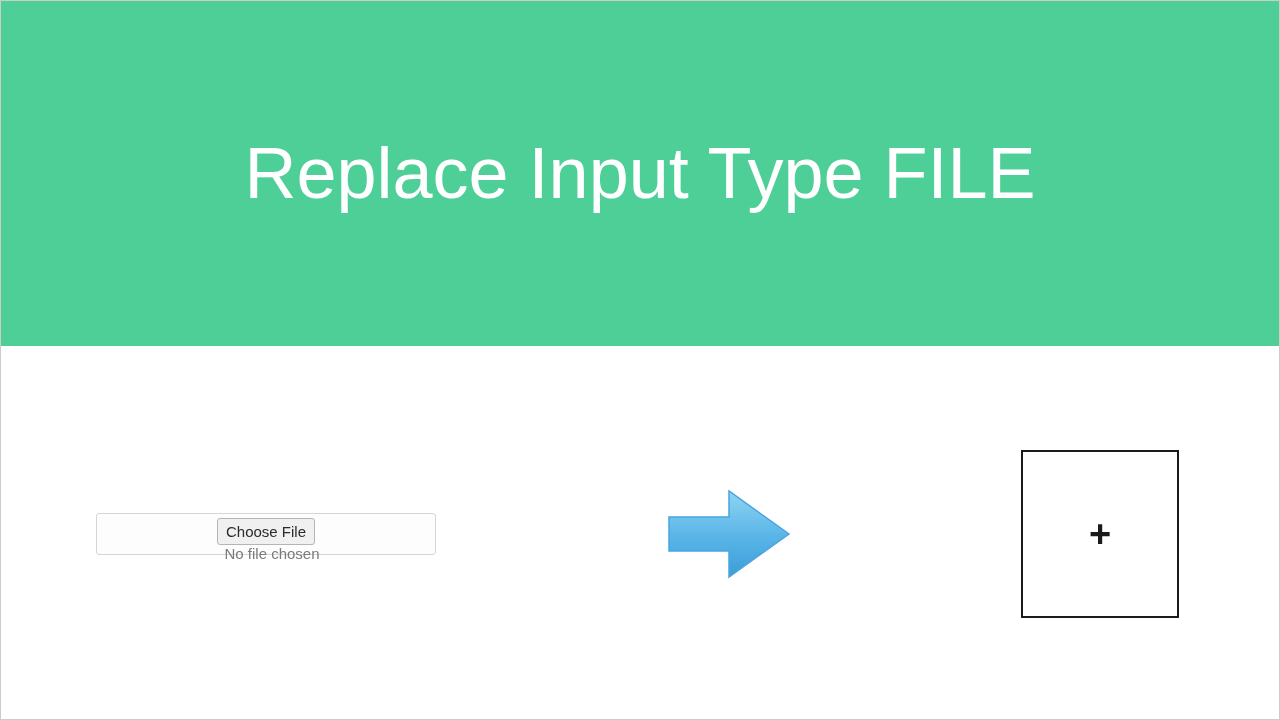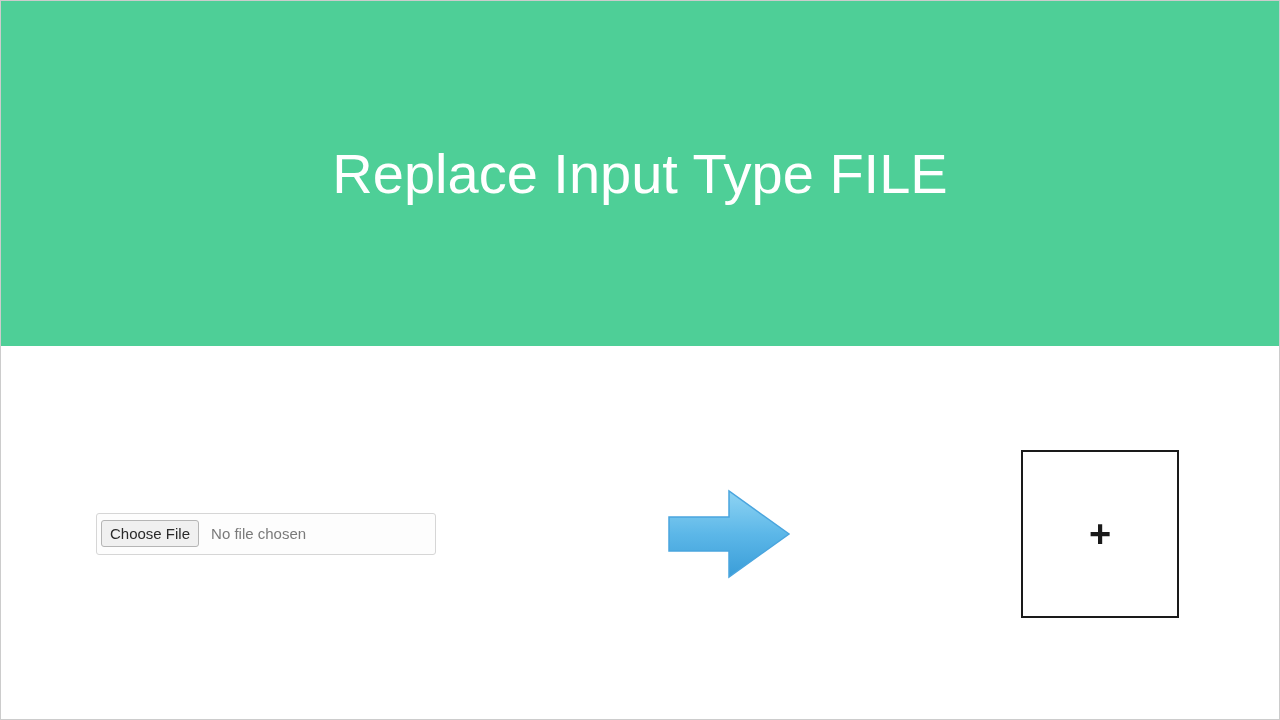--- a/index.html
+++ b/index.html
@@ -21,41 +21,42 @@
       height: 345px;
       display: flex;
       flex-direction: column;
       justify-content: center;
       align-items: center;
       text-align: center;
     }
     .header-title {
       color: #ffffff;
       font-family: 'Comic Sans MS', cursive, sans-serif;
-      font-size: 56px;
+      font-size: 72px;
       line-height: 1.35;
       font-weight: normal;
     }
     .content {
       width: 100%;
       height: 375px;
       display: flex;
       align-items: center;
       justify-content: space-between;
       padding: 0 100px 0 95px;
     }
     .file-input-wrapper {
       display: flex;
       align-items: center;
       border: 1px solid #d6d6d6;
       border-radius: 3px;
       background: #fdfdfd;
       padding: 4px;
       width: 340px;
       height: 42px;
+      flex-direction: column;
     }
     .choose-file-btn {
       background: #f0f0f0;
       border: 1px solid #b5b5b5;
       border-radius: 3px;
       padding: 4px 8px;
       font-size: 15px;
       color: #2a2a2a;
       cursor: pointer;
       font-family: Arial, sans-serif;

